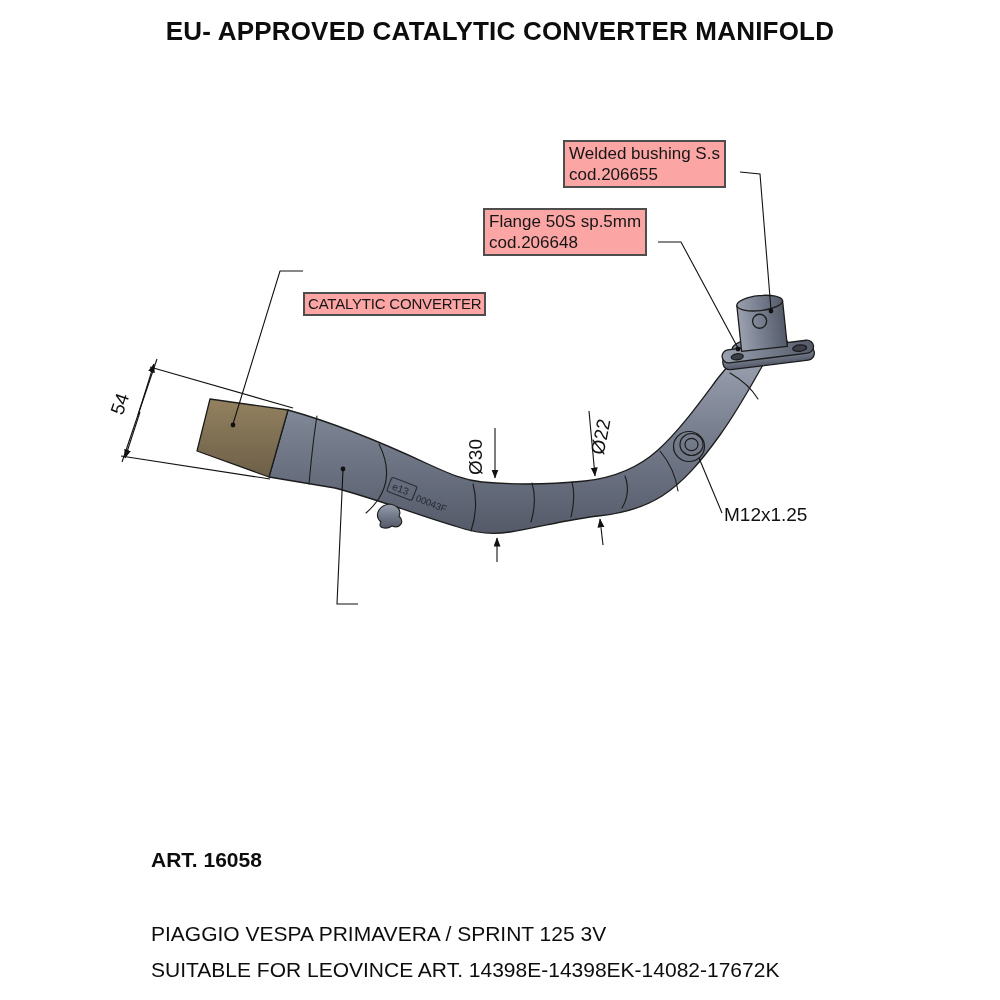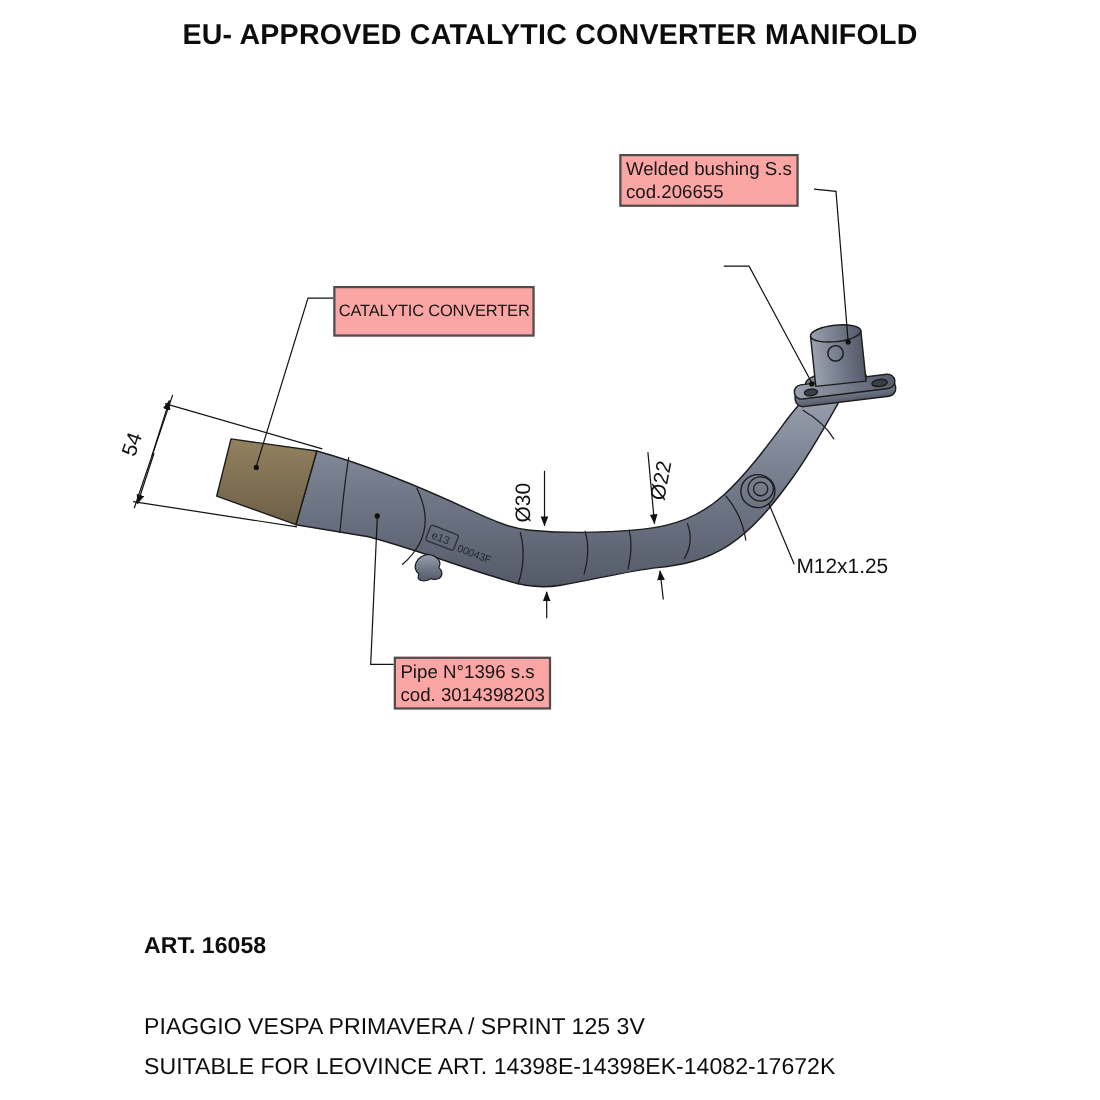--- a/index.html
+++ b/index.html
@@ -9,22 +9,22 @@
   }
   .title{
     position:absolute;top:16px;left:0;width:1000px;text-align:center;
     font-size:26px;font-weight:bold;letter-spacing:0.2px;color:#0d0d0d;
   }
   svg.draw{position:absolute;left:0;top:0;width:1000px;height:1000px;}
   .callout{
     position:absolute;background:#fca5a5;border:2px solid #4d4d4d;
     padding:1px 4px;font-size:17px;line-height:21px;white-space:nowrap;color:#161616;
   }
-  .callout.small{font-size:15px;line-height:18px;padding:12px 3px;letter-spacing:-0.2px;}
-  .footer-line{position:absolute;left:131px;font-size:21px;white-space:nowrap;color:#0d0d0d;}
+  .callout.small{font-size:15px;line-height:18px;padding:1px 3px;letter-spacing:-0.2px;margin-top:32px;}
+  .footer-line{position:absolute;left:151px;font-size:21px;white-space:nowrap;color:#0d0d0d;}
   .footer-line.bold{font-weight:bold;}
 </style>
 </head>
 <body>
 
 <div id="stage">
 
   <div class="title">EU- APPROVED CATALYTIC CONVERTER MANIFOLD</div>
 
   <svg class="draw" viewBox="0 0 1000 1000" aria-hidden="true">
@@ -145,27 +145,27 @@
       <text x="4" y="11.5" font-size="10">e13</text>
       <text x="30" y="14" font-size="9.5">00043F</text>
     </g>
   </svg>
 
   <div class="callout" style="left:563px;top:140px;">
     <div>Welded bushing S.s</div>
     <div>cod.206655</div>
   </div>
 
+  <div class="callout" style="left:483px;top:208px;">
+    <div>Flange 50S sp.5mm</div>
+    <div>cod.206648</div>
+  </div>
 
   <div class="callout small" style="left:303px;top:260px;">
     <div>CATALYTIC CONVERTER</div>
   </div>
 
-  <div class="callout" style="left:358px;top:597px;">
-    <div>Pipe N°1396 s.s</div>
-    <div>cod. 3014398203</div>
-  </div>
 
   <div class="footer-line bold" style="top:848px;">ART. 16058</div>
   <div class="footer-line" style="top:903px;margin-top:19px;">PIAGGIO VESPA PRIMAVERA / SPRINT 125 3V</div>
   <div class="footer-line" style="top:958px;">SUITABLE FOR LEOVINCE ART. 14398E-14398EK-14082-17672K</div>
 
 </div>
 
 </body></html>

